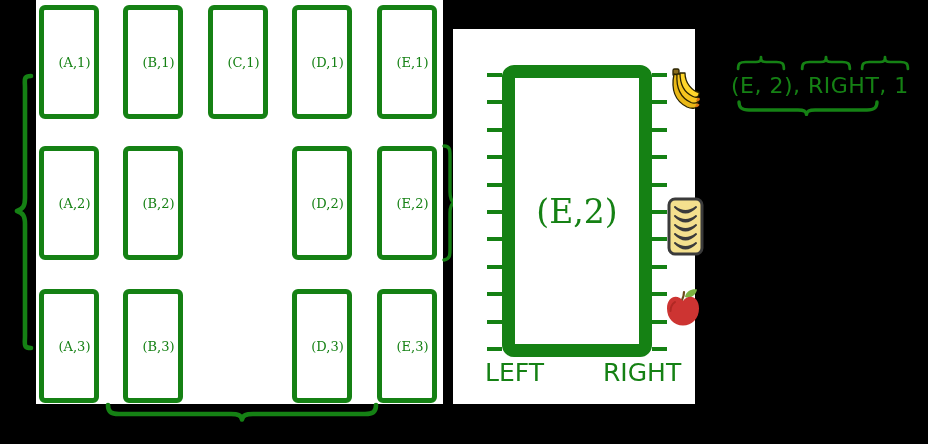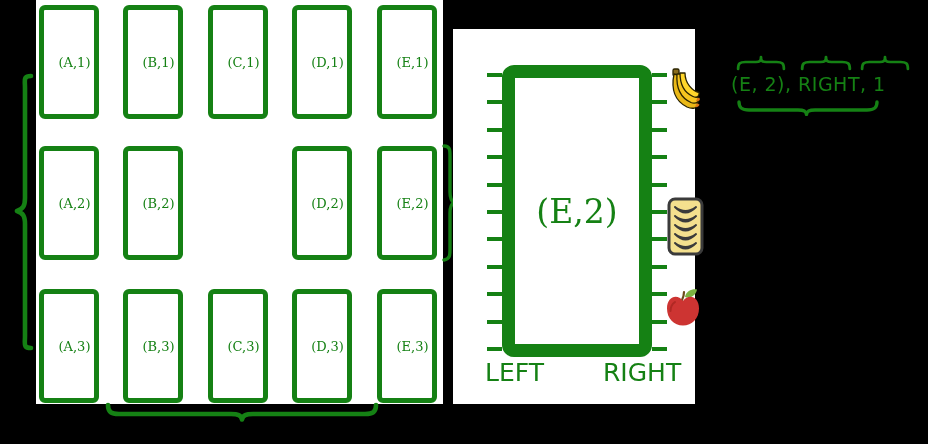--- a/index.html
+++ b/index.html
@@ -32,40 +32,39 @@
   .tick{position:absolute;width:15px;height:4px;background:var(--green);}
   #left-ticks{position:absolute;left:34px;top:0;width:15px;height:100%;}
   #right-ticks{position:absolute;left:199px;top:0;width:15px;height:100%;}
   .side-label{position:absolute;top:329px;color:var(--green);font-size:25px;}
   .side-label.left{left:32px;}
   .side-label.right{left:150px;}
   .shelf-item{position:absolute;}
 
   
   .annotation-text{position:absolute;left:731px;top:73px;width:170px;
-    color:var(--green);font-size:19px;letter-spacing:0.5px;white-space:nowrap;}
+    color:var(--green);font-size:22px;letter-spacing:0.5px;white-space:nowrap;}
 </style>
 </head>
 <body>
 
 <div id="stage">
 
   <div class="grid-panel">
     <div class="cell c0 r0">(A,1)</div>
     <div class="cell c1 r0">(B,1)</div>
     <div class="cell c2 r0">(C,1)</div>
     <div class="cell c3 r0">(D,1)</div>
     <div class="cell c4 r0">(E,1)</div>
     <div class="cell c0 r1">(A,2)</div>
     <div class="cell c1 r1">(B,2)</div>
     <div class="cell c3 r1">(D,2)</div>
     <div class="cell c4 r1">(E,2)</div>
     <div class="cell c0 r2">(A,3)</div>
     <div class="cell c1 r2">(B,3)</div>
-    <div class="cell c2 r2">(C,3)</div>
     <div class="cell c3 r2">(D,3)</div>
     <div class="cell c4 r2">(E,3)</div>
   </div>
 
   <svg class="brace" style="left:13px;top:72px" width="22" height="280" viewBox="0 0 22 280">
     <path d="M18,4 C10,4 12,8 12,16 L12,126 C12,134 10,137 4,139 C10,141 12,144 12,152 L12,264 C12,272 10,276 18,276" stroke-width="4.6"></path>
   </svg>
 
   <svg class="brace" style="left:104px;top:402px" width="276" height="20" viewBox="0 0 276 20">
     <path d="M4,3 C4,10 7,12 15,12 L127,12 C134,12 137,13 138,17.5 C139,13 142,12 149,12 L261,12 C269,12 272,10 272,3" stroke-width="4.6"></path>

